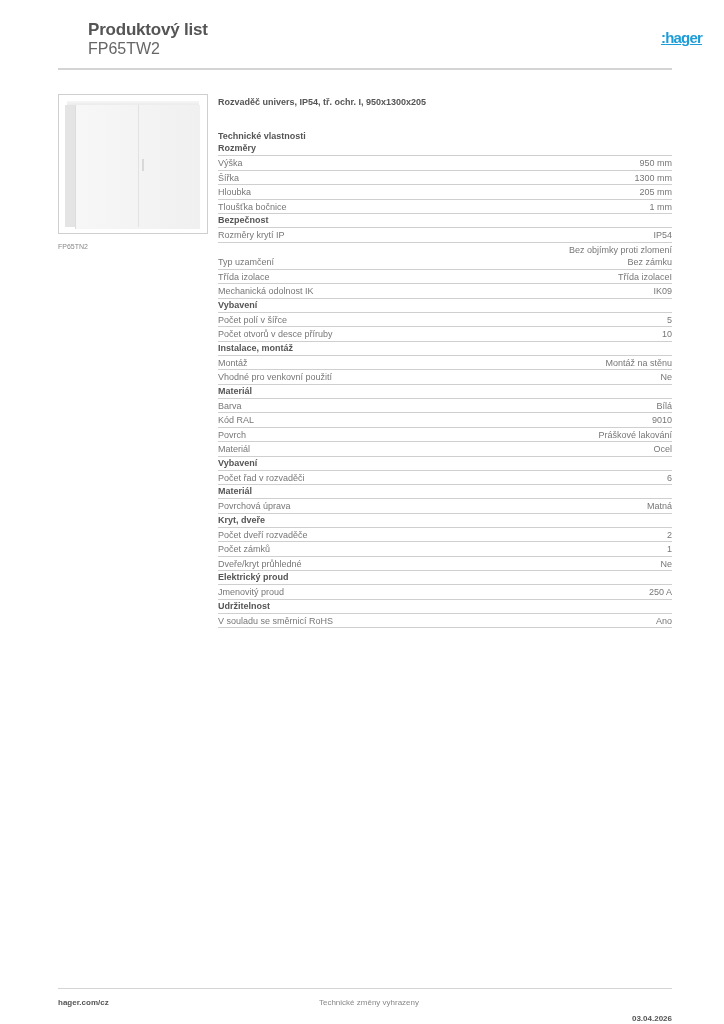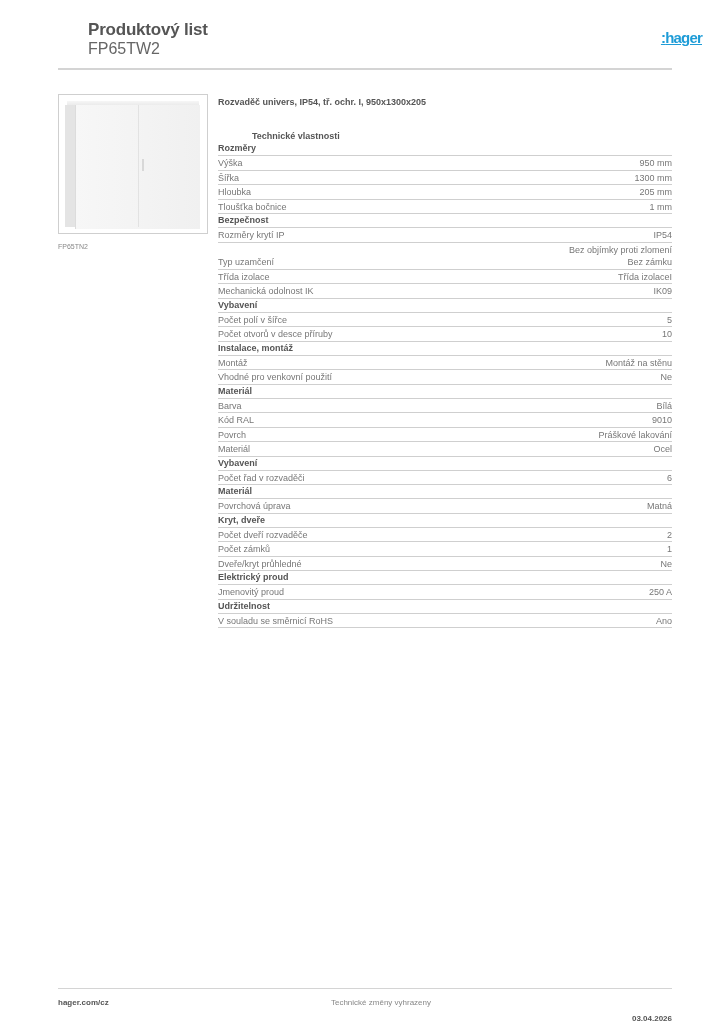--- a/index.html
+++ b/index.html
@@ -20,31 +20,31 @@
   }
   .cabinet-top { position: absolute; left: 8px; top: 6px; width: 132px; height: 6px; background: linear-gradient(#f6f6f6,#e6e6e6); }
   .cabinet-side { position: absolute; left: 6px; top: 10px; width: 12px; height: 122px; background: #e4e4e4; }
   .cabinet-front { position: absolute; left: 16px; top: 10px; width: 124px; height: 124px; background: linear-gradient(90deg,#f7f7f7,#f0f0f0); border-left: 1px solid #dcdcdc; }
   .cabinet-split { position: absolute; left: 79px; top: 10px; width: 1px; height: 122px; background: #e2e2e2; }
   .cabinet-handle { position: absolute; left: 83px; top: 64px; width: 2px; height: 12px; background: #d8d8d8; }
   .image-caption { position: absolute; left: 58px; top: 243px; font-size: 7px; color: #888; }
 
   .content { position: absolute; left: 218px; top: 96px; width: 454px; }
   .product-desc { font-size: 9px; font-weight: bold; color: #555; height: 12px; line-height: 12px; }
-  .tech-heading { font-size: 9px; font-weight: bold; color: #555; margin-top: 22px; height: 12px; line-height: 12px; margin-left: 34px; }
+  .tech-heading { font-size: 9px; font-weight: bold; color: #555; margin-top: 22px; height: 12px; line-height: 12px; }
   .group { }
   .group-title { font-size: 9px; font-weight: bold; color: #555; height: 12px; line-height: 12px; border-bottom: 1px solid #cfcfcf; padding-bottom: 1px; }
   .row { display: flex; justify-content: space-between; align-items: flex-end; border-bottom: 1px solid #cfcfcf; font-size: 9px; color: #777; line-height: 12.5px; padding-top: 1px; }
   .row .label { flex: 0 0 auto; }
   .row .value { text-align: right; white-space: pre-line; }
 
   .footer-rule { position: absolute; left: 58px; top: 988px; width: 614px; height: 1px; background: #d4d4d4; }
   .footer { position: absolute; left: 58px; top: 998px; width: 614px; font-size: 8px; color: #666; }
   .footer .left { position: absolute; left: 0; font-weight: bold; color: #555; }
-  .footer .center { position: absolute; left: 16px; width: 100%; text-align: center; color: #888; }
+  .footer .center { position: absolute; left: 4px; width: 100%; text-align: center; color: #888; }
   .footer .right { position: absolute; right: 0; font-weight: bold; color: #555; margin-top: 16px; }
 </style>
 </head>
 <body>
 
 <div class="header">
   <div class="title">Produktový list</div>
   <div class="code">FP65TW2</div>
   <div class="logo"><span class="colon">:</span><span>hager</span></div>
 </div>

